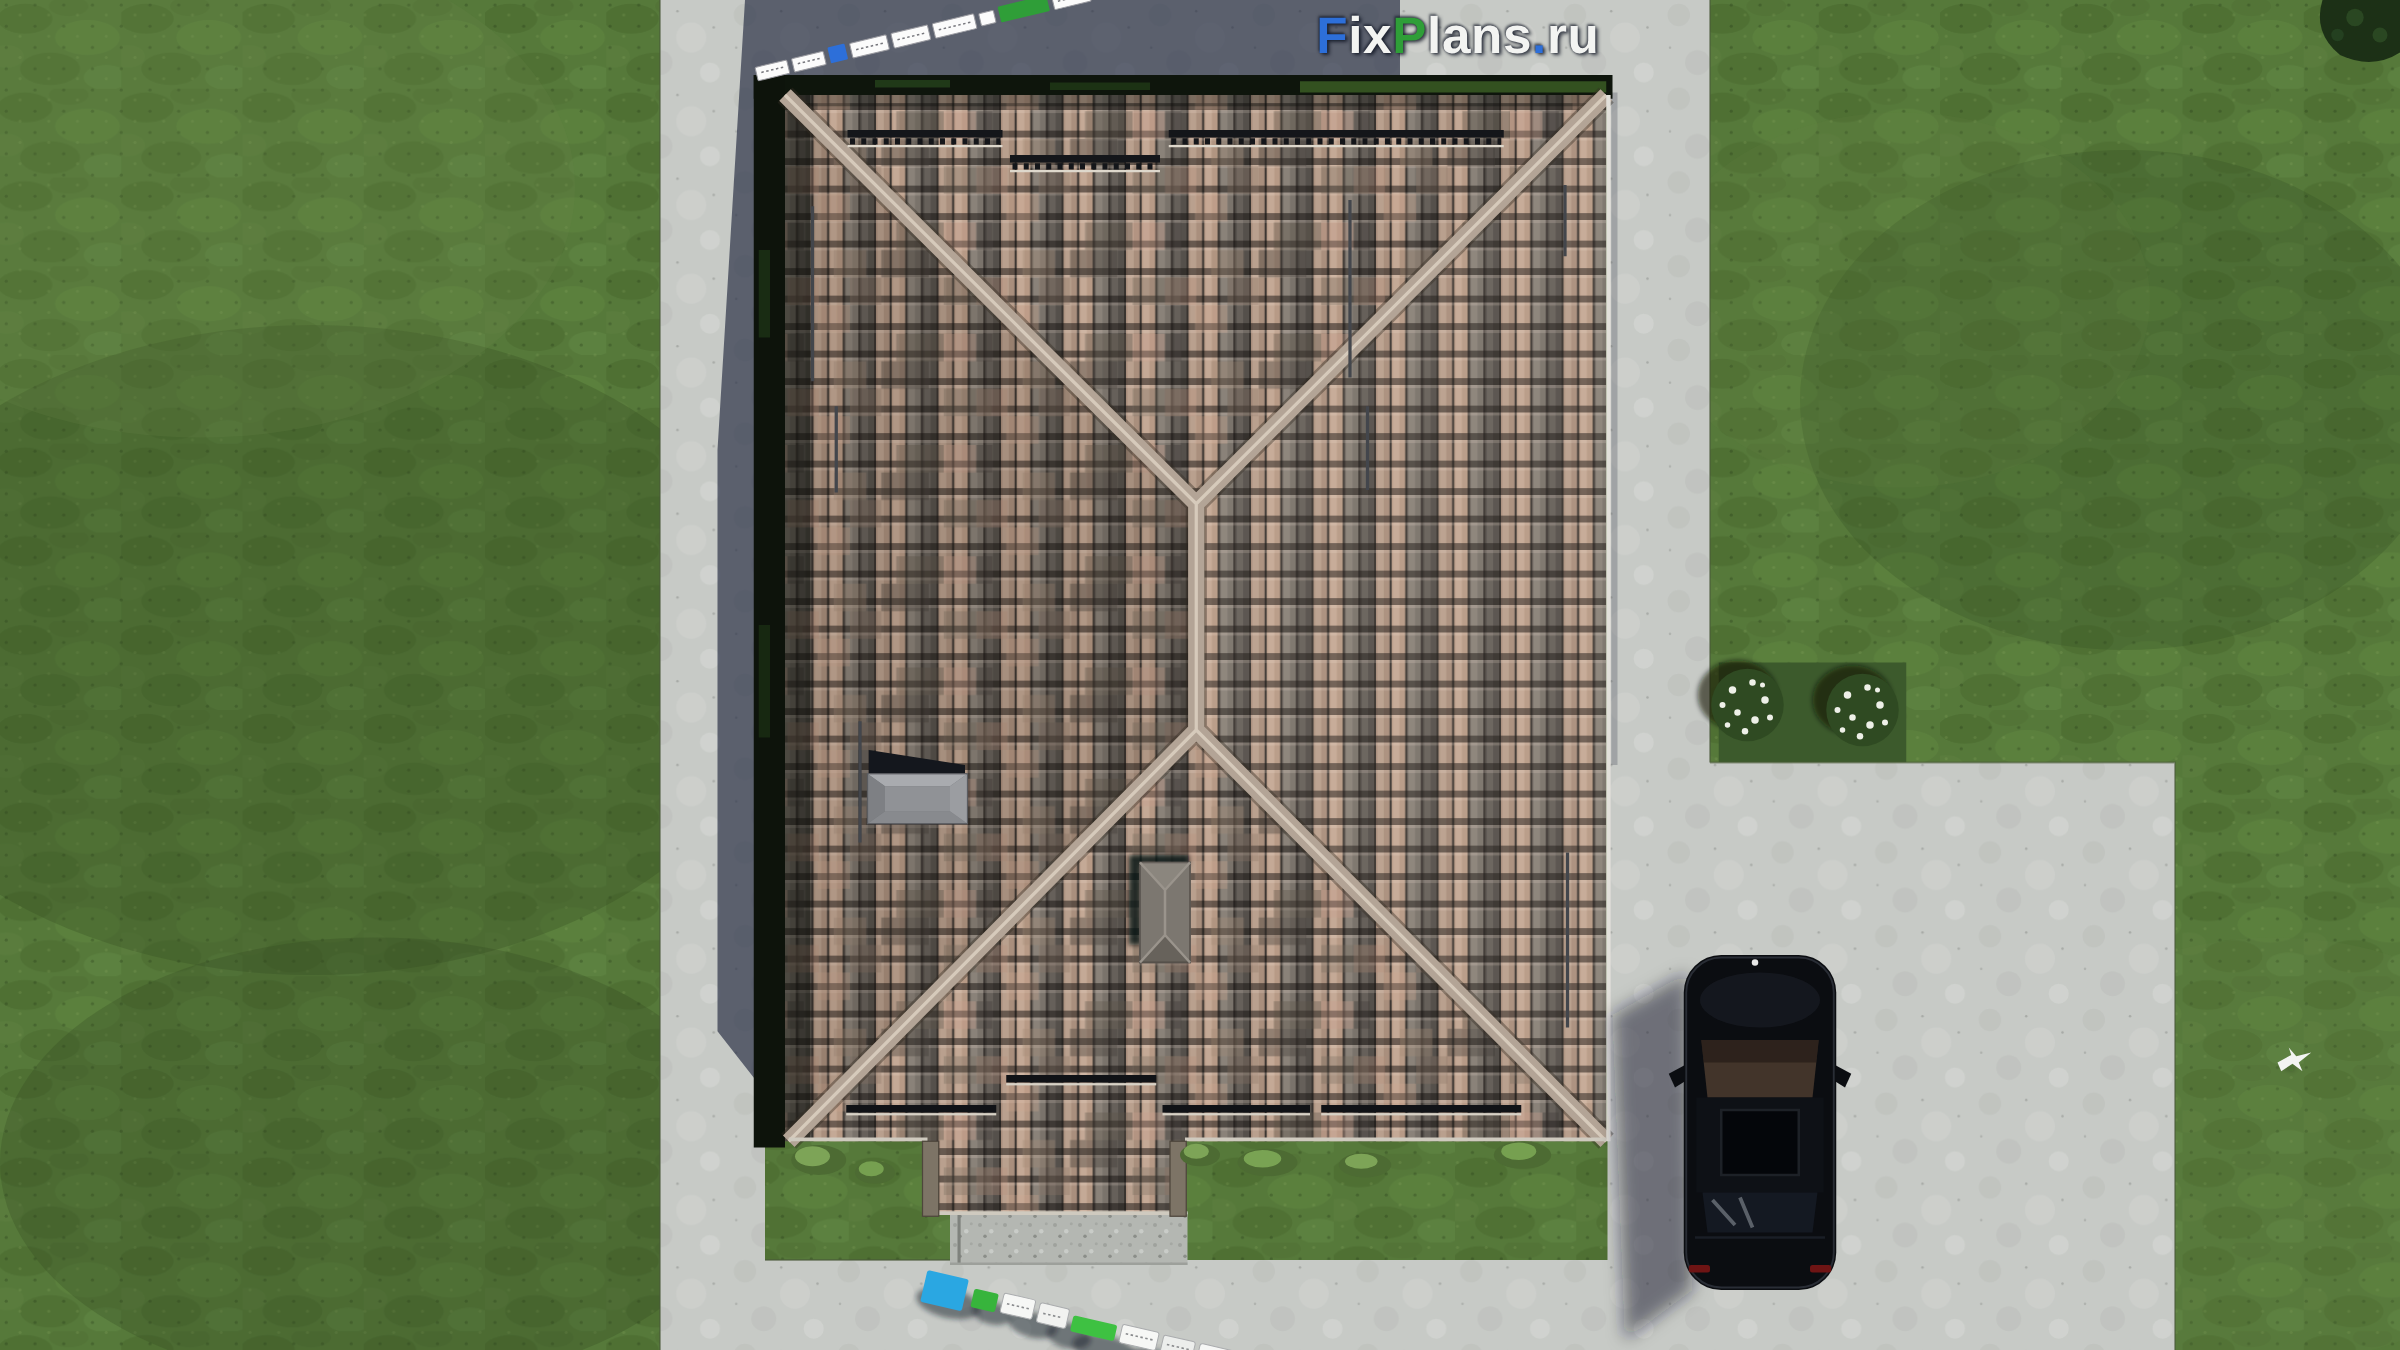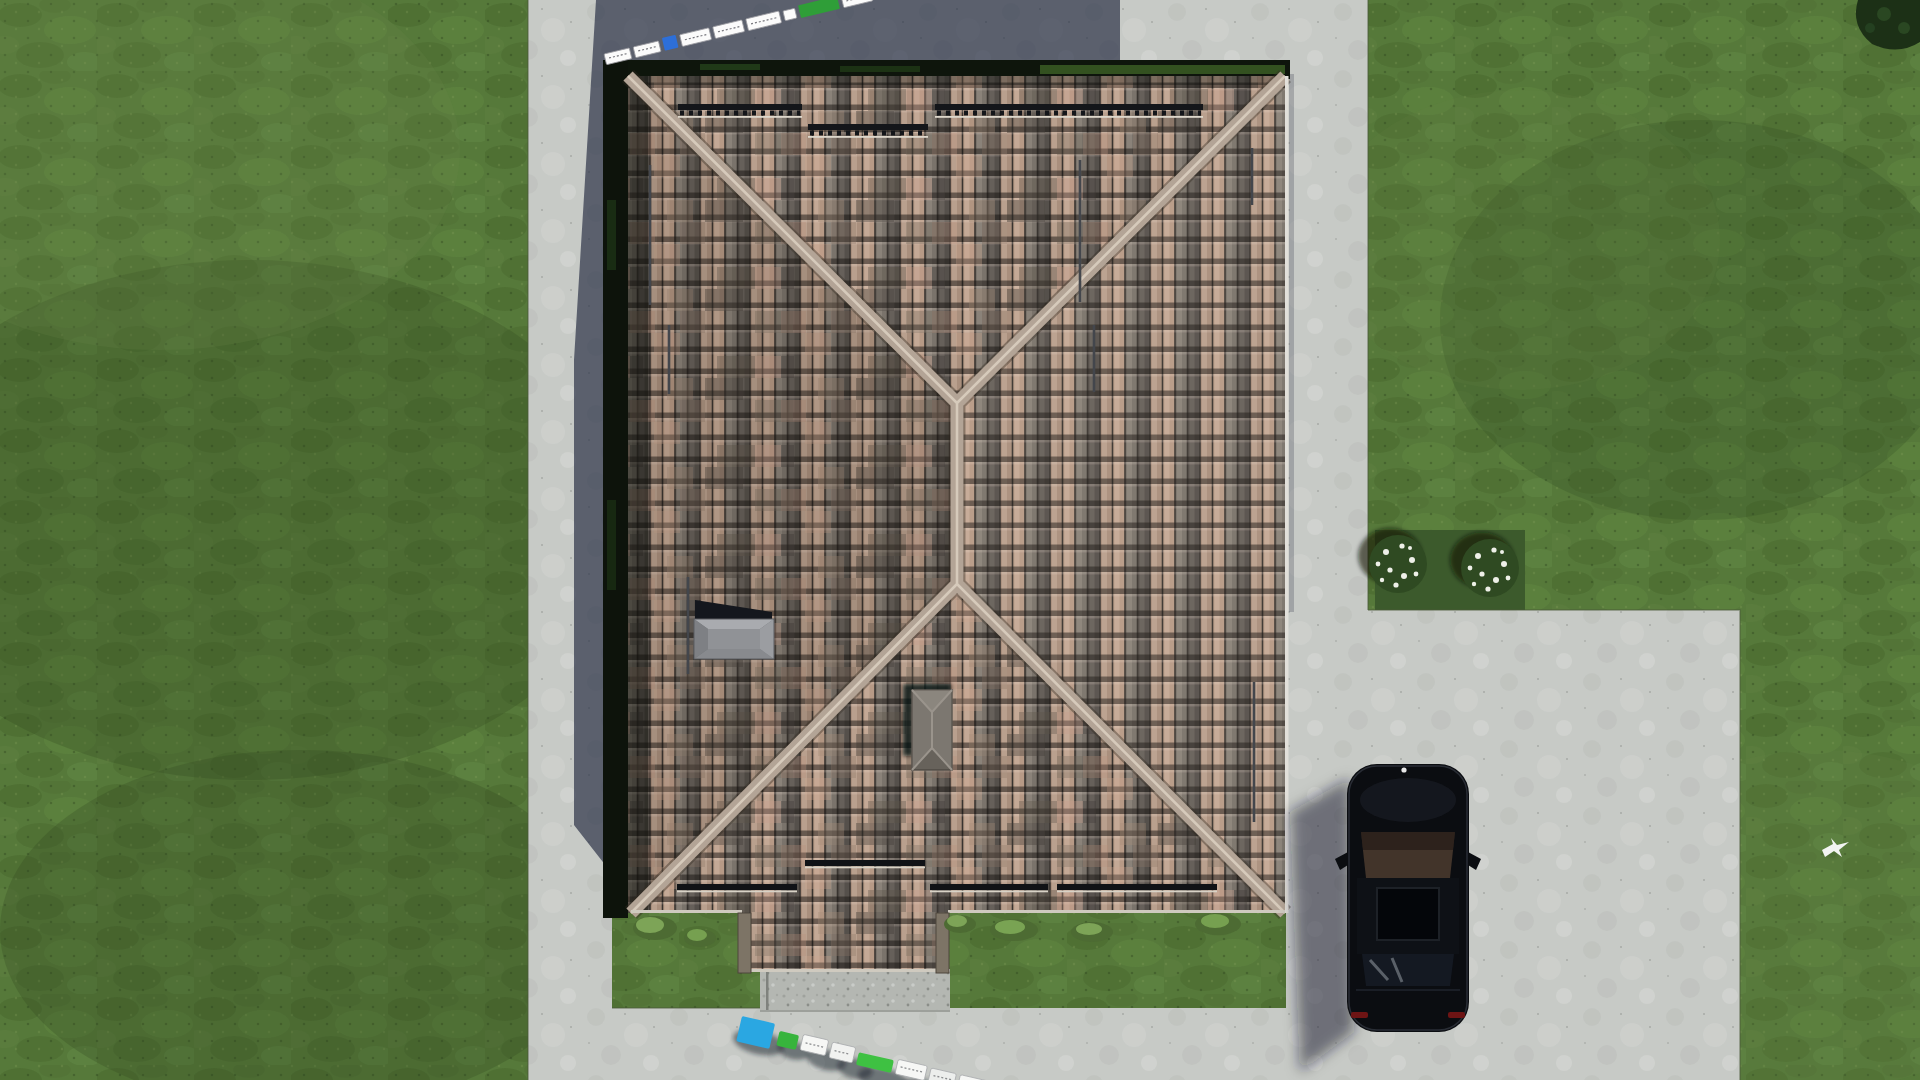--- a/index.html
+++ b/index.html
@@ -339,13 +339,16 @@
     <rect x="162" y="7" width="30" height="15" rx="2" fill="#f6f7f5" stroke="#aaacae" stroke-width=".8"></rect>
     <rect x="196" y="8" width="26" height="14" rx="2" fill="#eceeec" stroke="#aaacae" stroke-width=".8"></rect>
     <rect x="226" y="8" width="30" height="15" rx="2" fill="#f6f7f5" stroke="#aaacae" stroke-width=".8"></rect>
     <rect x="260" y="10" width="16" height="12" rx="2" fill="#2196d6"></rect>
     <rect x="280" y="10" width="24" height="13" rx="2" fill="#f1f2f0" stroke="#aaacae" stroke-width=".8"></rect>
     <rect x="308" y="11" width="26" height="13" rx="2" fill="#f6f7f5" stroke="#aaacae" stroke-width=".8"></rect>
     <path d="M68,12 h18 M98,13 h16 M166,14 h22 M200,15 h18 M230,15 h22 M284,16 h16 M312,17 h18" stroke="#8a8c8e" stroke-width="1.3" stroke-dasharray="2 2"></path>
   </g>
 </svg>
 
+<div class="logo">
+  <span style="color: rgb(45, 111, 217);">F</span><span style="color: rgb(243, 244, 242);">ix</span><span style="color: rgb(47, 158, 56);">P</span><span style="color: rgb(243, 244, 242);">lans</span><span style="color: rgb(45, 111, 217);">.</span><span style="color: rgb(243, 244, 242);">ru</span>
 </div>
+</div>
 
 </body></html>

